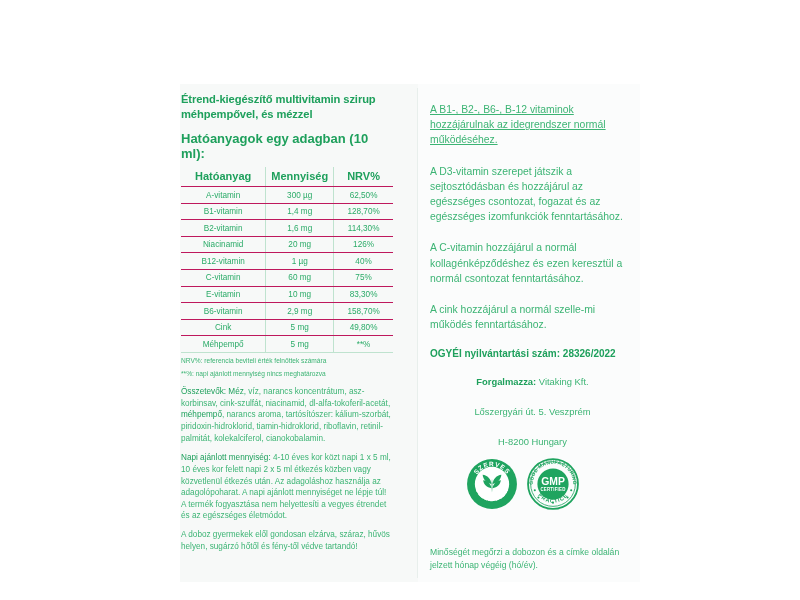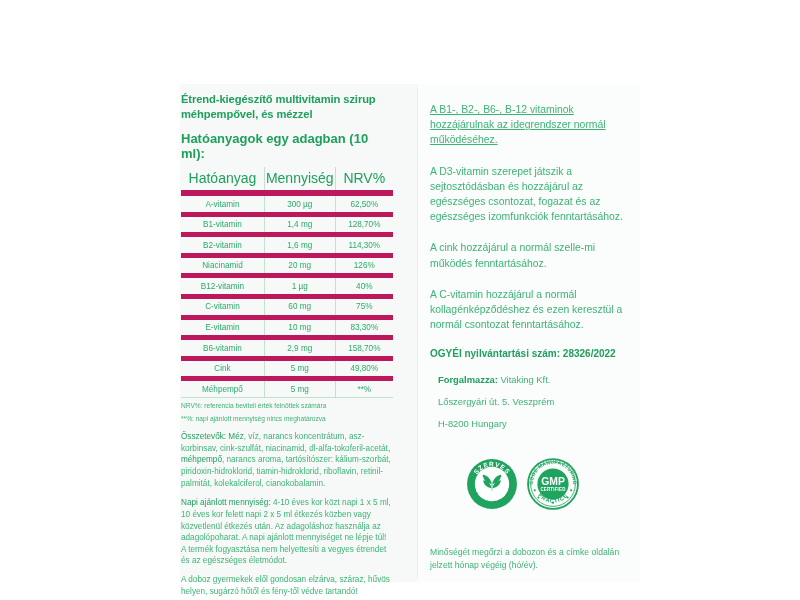--- a/index.html
+++ b/index.html
@@ -64,28 +64,28 @@
   
   table.nutri {
     width: 100%;
     border-collapse: collapse;
     font-size: 8.2px;
     color: #2bab68;
   }
   table.nutri th, table.nutri td {
     text-align: center;
     padding: 3.4px 1px 3.2px 1px;
-    border-bottom: 5px solid #be185d;
+    border-bottom: 1px solid #be185d;
     white-space: nowrap;
   }
   table.nutri th {
-    font-size: 14px;
-    font-weight: normal;
+    font-size: 11px;
+    font-weight: bold;
     color: #1ea05c;
-    border-bottom: 6px solid #be185d;
+    border-bottom: 1px solid #be185d;
     padding-bottom: 4px;
   }
   table.nutri th.c-name, table.nutri td.c-name { width: 40%; }
   table.nutri th.c-amt,  table.nutri td.c-amt  { width: 32%;
         border-left: 1px solid #bfe3cf; border-right: 1px solid #bfe3cf; }
   table.nutri th.c-nrv,  table.nutri td.c-nrv  { width: 28%; }
   table.nutri tr:last-child td { border-bottom: 1px solid #bfe3cf; }
 
   
   .footnote {
@@ -108,21 +108,22 @@
     font-size: 10.4px;
     line-height: 1.46;
     color: #3cb474;
     margin: 0 0 16px 0;
   }
   .rpara:first-child { margin-top: 10px; text-decoration: underline; }
   .rline {
     font-size: 9.4px;
     line-height: 1.5;
     color: #3cb474;
-    margin: 8px;
+    margin: 16px;
+    text-align: center;
   }
   .rline b, .rstrong { color: #1ea05c; font-weight: bold; }
   .rblock { margin: 0 0 14px 0; }
   .reg-no {
     font-size: 10px;
     font-weight: bold;
     color: #1ea05c;
     margin: 6px 0 14px 0;
   }
 
@@ -229,22 +230,22 @@
 
     <p class="para"><b>Napi ajánlott mennyiség:</b><span> 4-10 éves kor közt napi 1 x 5 ml, 10 éves kor felett napi 2 x 5 ml étkezés közben vagy közvetlenül étkezés után. Az adagoláshoz használja az adagolópoharat. A napi ajánlott mennyiséget ne lépje túl! A termék fogyasztása nem helyettesíti a vegyes étrendet és az egészséges életmódot.</span></p>
 
     <p class="para tight">A doboz gyermekek elől gondosan elzárva, száraz, hűvös helyen, sugárzó hőtől és fény-től védve tartandó!</p>
   </div>
 
   <div class="col col-right">
 
     <p class="rpara">A B1-, B2-, B6-, B-12 vitaminok hozzájárulnak az idegrendszer normál működéséhez.</p>
     <p class="rpara">A D3-vitamin szerepet játszik a sejtosztódásban  és hozzájárul az egészséges csontozat, fogazat és az egészséges izomfunkciók fenntartásához.</p>
+    <p class="rpara">A C-vitamin hozzájárul a normál kollagénképződéshez és ezen keresztül a normál csontozat fenntartásához.</p>
     <p class="rpara">A cink hozzájárul a normál szelle-mi működés fenntartásához.</p>
-    <p class="rpara">A C-vitamin hozzájárul a normál kollagénképződéshez és ezen keresztül a normál csontozat fenntartásához.</p>
 
     <div class="reg-no">OGYÉI nyilvántartási szám: 28326/2022</div>
 
     <div class="rblock">
       <p class="rline"><b>Forgalmazza:</b><span> Vitaking Kft.</span></p>
       <p class="rline">Lőszergyári út. 5. Veszprém</p>
       <p class="rline">H-8200 Hungary</p>
     </div>
   </div>
 

